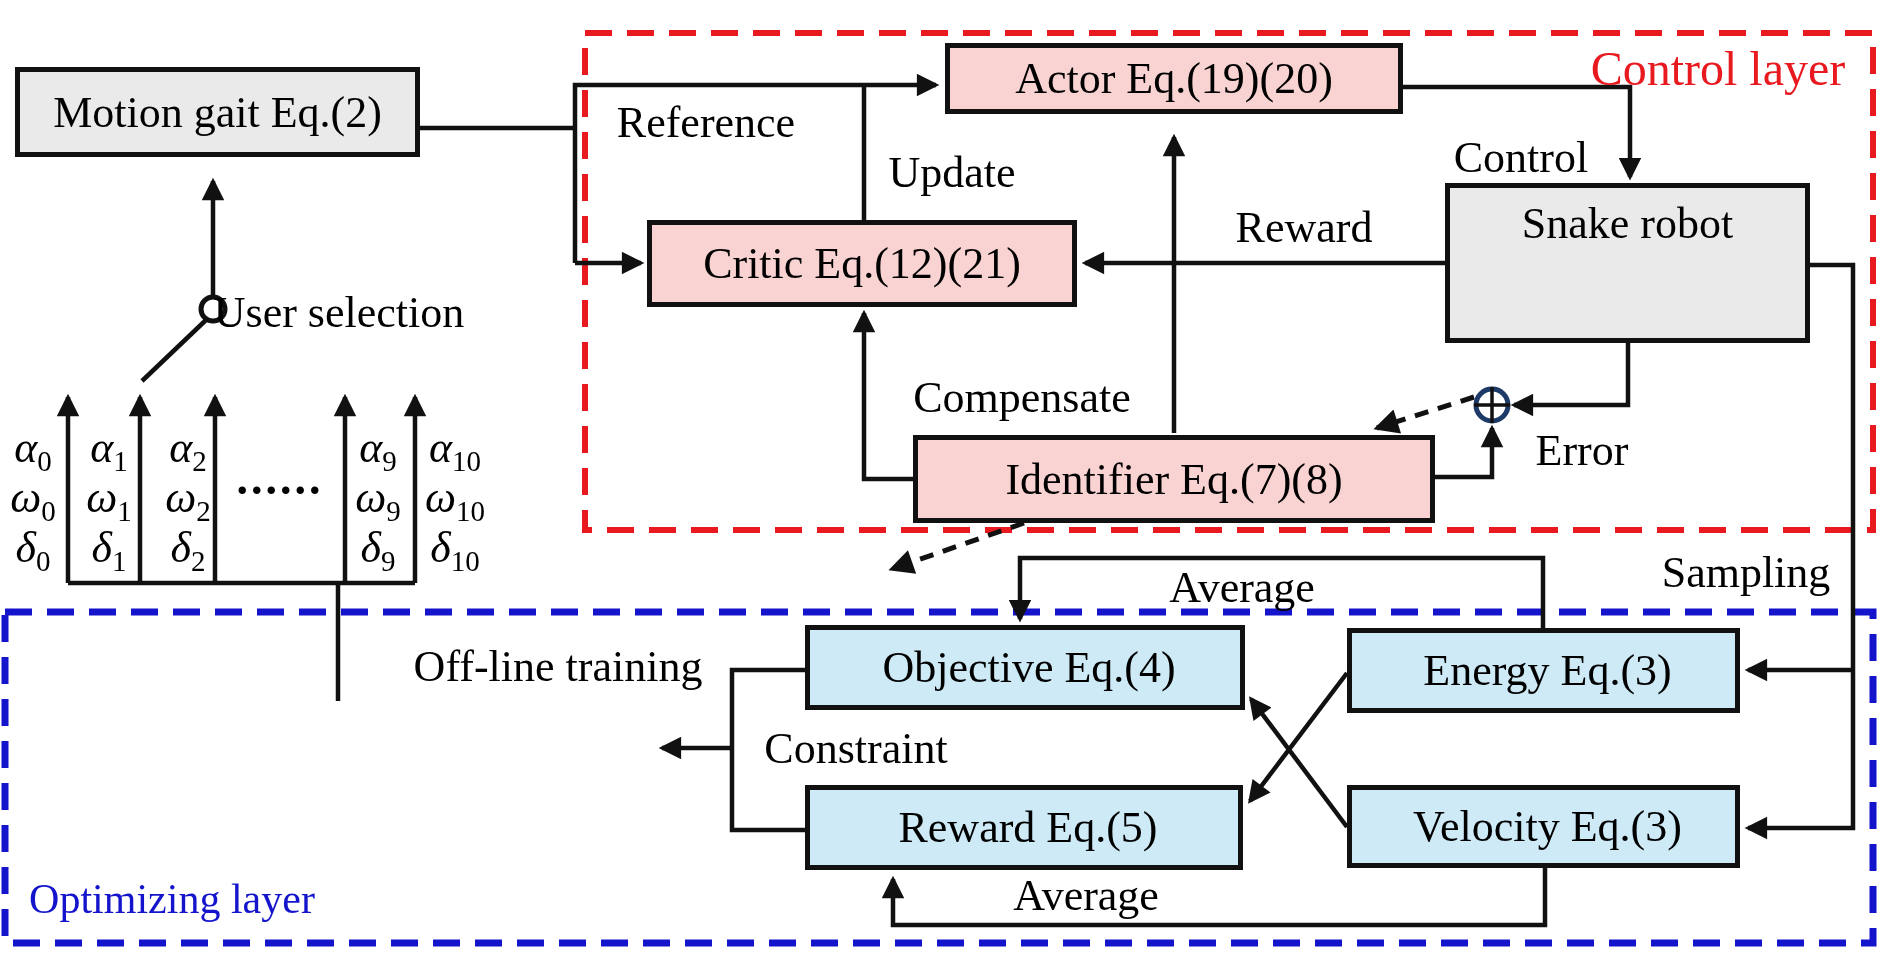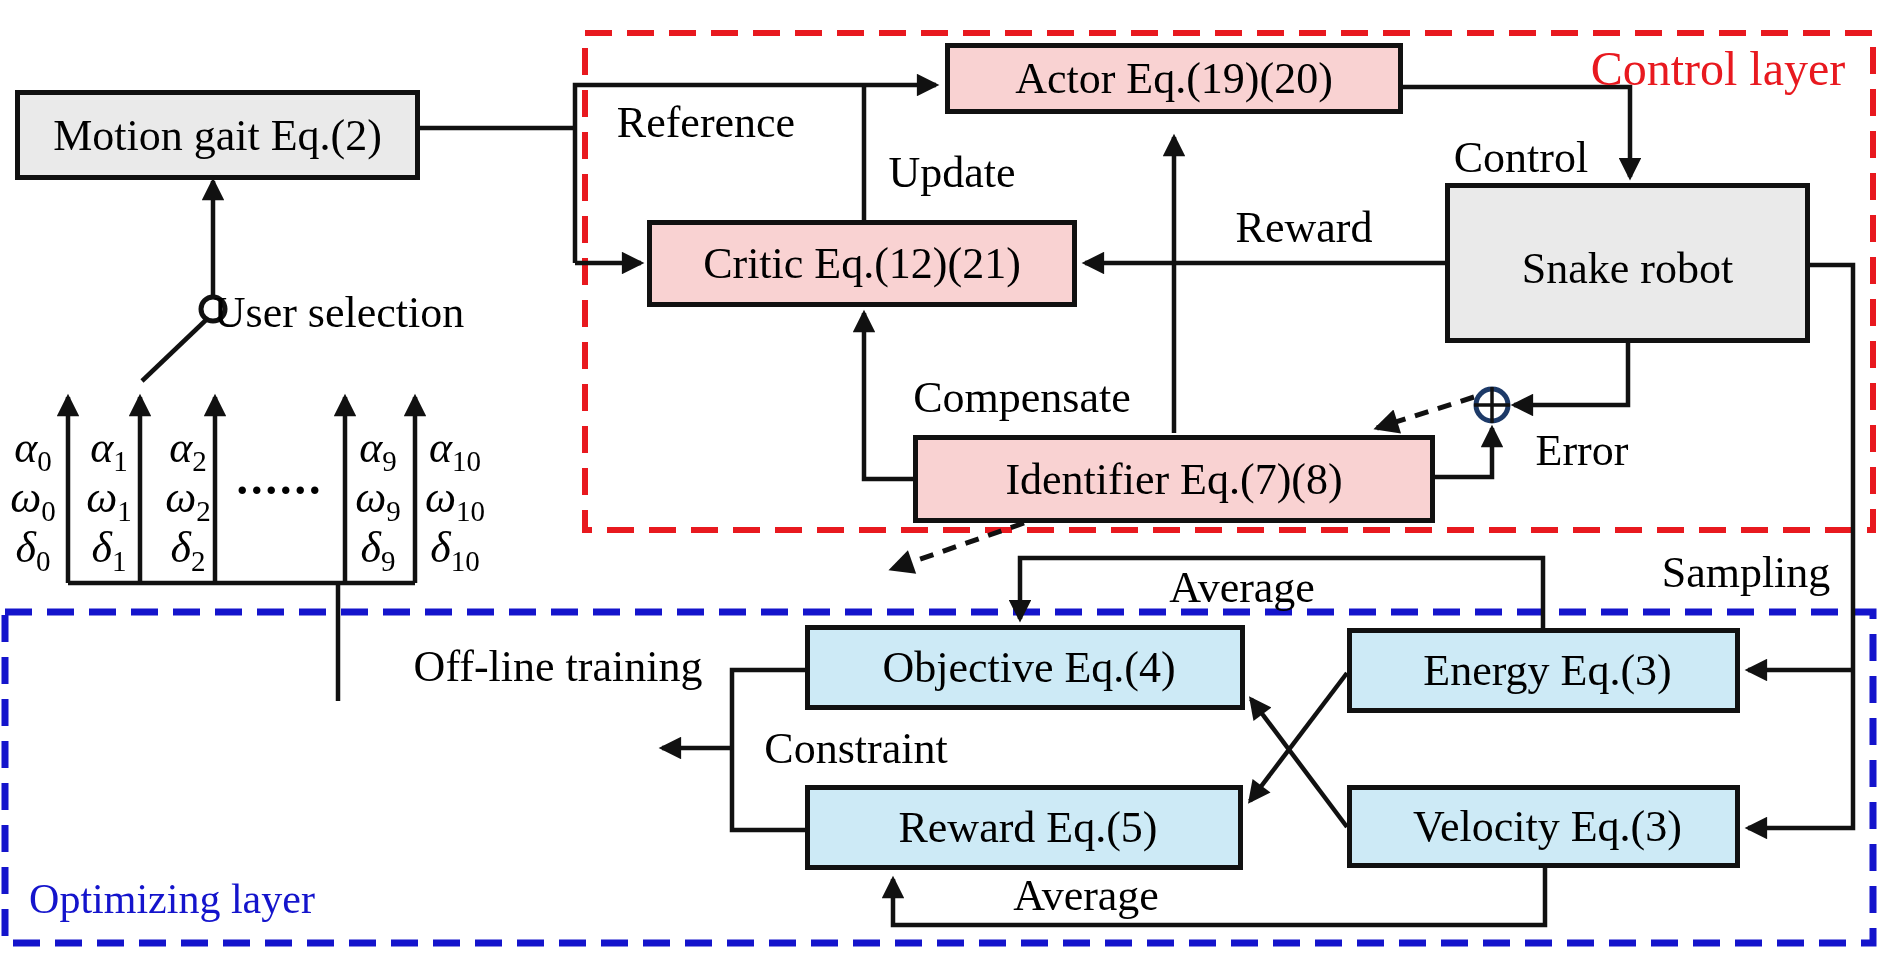--- a/index.html
+++ b/index.html
@@ -5,21 +5,21 @@
   html,body{margin:0;padding:0;background:#fff;}
   .stage{position:relative;width:1890px;height:963px;background:#ffffff;
          font-family:"Liberation Serif", "DejaVu Serif", serif;color:#000;overflow:hidden;}
   .stage svg.wires{position:absolute;left:0;top:0;width:1890px;height:963px;}
   .box{position:absolute;box-sizing:border-box;border:5px solid #111;
        display:flex;align-items:center;justify-content:center;
        font-size:44px;white-space:nowrap;}
   .gray{background:#eaeaea;}
   .pink{background:#f9d2d2;}
   .blue{background:#cdeaf6;padding-left:8px;}
-  .snakebox{align-items:center;padding-top:10px;}
+  .snakebox{align-items:flex-start;padding-top:10px;}
   .lbl{position:absolute;transform:translate(-50%,-50%);font-size:44px;white-space:nowrap;}
   .lbl.red{color:#e8191f;font-size:48px;}
   .lbl.blu{color:#1414cc;font-size:42px;}
   .greek{position:absolute;transform:translate(-50%,-50%);font-size:44px;font-style:italic;white-space:nowrap;}
   .greek sub{font-size:29px;font-style:normal;line-height:0;}
   .dots{position:absolute;transform:translate(-50%,-50%);font-size:46px;font-weight:bold;letter-spacing:3px;}
 </style>
 </head>
 <body>
 
@@ -97,21 +97,21 @@
       <path d="M1466 310 C1480 283 1500 280 1514 294 C1524 274 1546 274 1556 290 C1572 270 1594 274 1602 292 C1614 306 1630 314 1648 310 C1660 322 1682 326 1698 314 C1706 294 1726 288 1738 298 C1744 278 1764 272 1778 284 L1790 278" stroke="#161616" stroke-width="13" fill="none" stroke-linecap="round"></path>
       <circle cx="1500" cy="282" r="10" fill="none" stroke="#222" stroke-width="3"></circle>
       <circle cx="1556" cy="276" r="9" fill="none" stroke="#222" stroke-width="3"></circle>
       <circle cx="1642" cy="319" r="9" fill="none" stroke="#222" stroke-width="3"></circle>
       <circle cx="1735" cy="284" r="11" fill="none" stroke="#222" stroke-width="3"></circle>
       <circle cx="1774" cy="271" r="8" fill="none" stroke="#222" stroke-width="3"></circle>
       <circle cx="1770" cy="281" r="5" fill="#cc2233" stroke="none"></circle>
     </g>
   </svg>
 
-  <div class="box gray" style="left:15px;top:90px;width:405px;height:90px">
+  <div class="box gray" style="left:15px;top:67px;width:405px;height:90px">
     <span>Motion gait Eq.(2)</span>
   </div>
 
   <div class="box pink" style="left:945px;top:43px;width:458px;height:71px">
     <span>Actor Eq.(19)(20)</span>
   </div>
 
   <div class="box pink" style="left:647px;top:220px;width:430px;height:87px">
     <span>Critic Eq.(12)(21)</span>
   </div>

